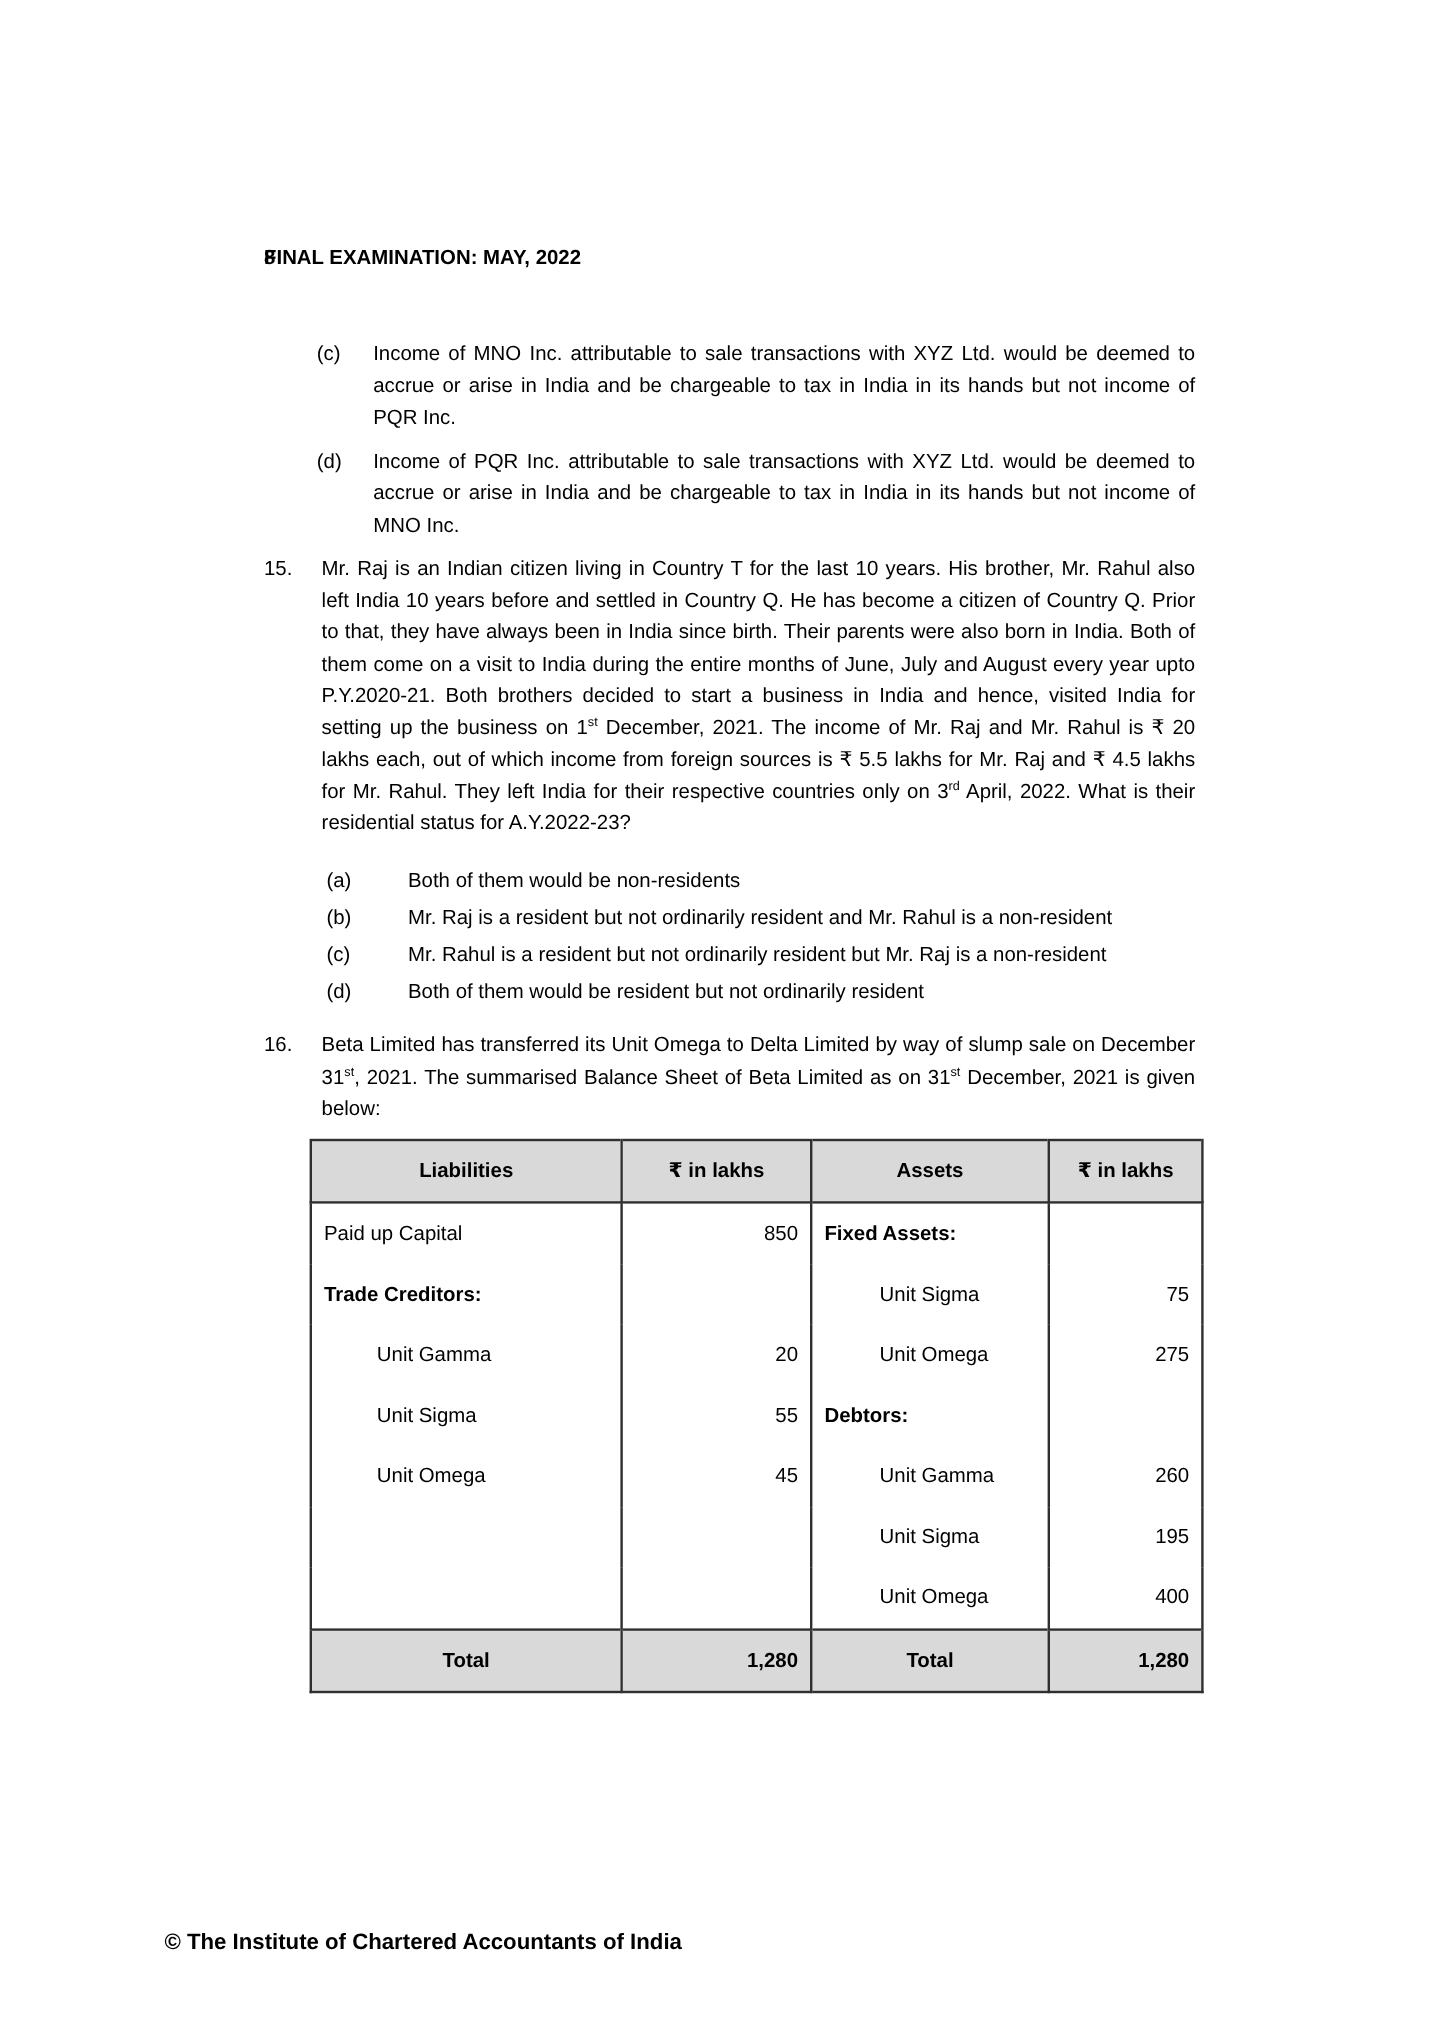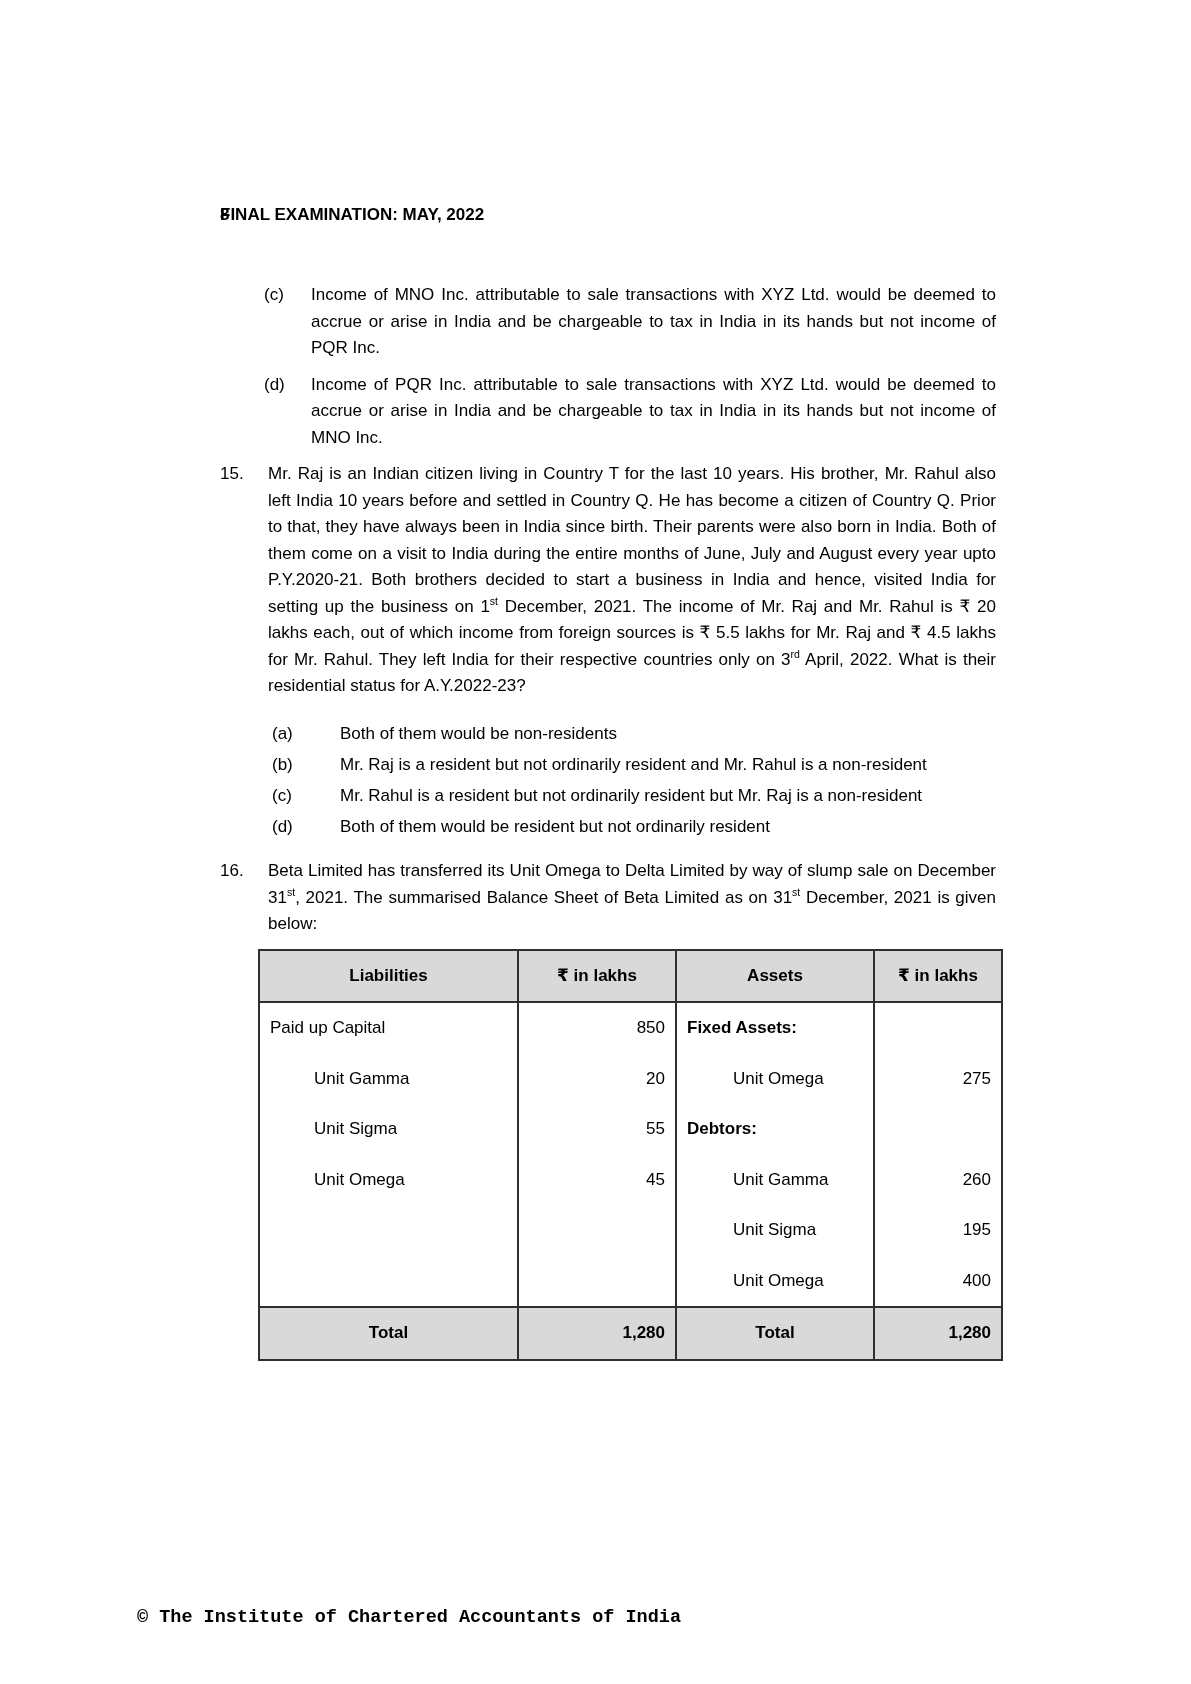--- a/index.html
+++ b/index.html
@@ -48,21 +48,21 @@
   .bs .ind { padding-left:54px; }
   .bs .ind-a { padding-left:56px; }
   .bs tr.total td {
     background:#d9d9d9; font-weight:bold; height:34px;
     border-top:2px solid #2f2f2f; border-bottom:2px solid #2f2f2f;
   }
   .bs tr.total td.ctr { text-align:center;margin-left:26px; }
 
   .footer {
     position:absolute; left:137px; top:1606px;
-    font-family:Liberation Mono, monospace;
+    font-family:Liberation Sans, sans-serif;
     font-weight:bold; font-size:18.5px; line-height:24px;
   }
 </style>
 </head>
 <body>
 
 <div class="page">
 
   <div class="header">
     <span class="page-num">8</span>
@@ -126,20 +126,26 @@
         </tr>
       </thead>
       <tbody>
         <tr>
           <td>Paid up Capital</td>
           <td class="num">850</td>
           <td class="b">Fixed Assets:</td>
           <td class="num"></td>
         </tr>
         <tr>
+          <td class="b">Trade Creditors:</td>
+          <td class="num"></td>
+          <td class="ind-a">Unit Sigma</td>
+          <td class="num">75</td>
+        </tr>
+        <tr>
           <td class="ind">Unit Gamma</td>
           <td class="num">20</td>
           <td class="ind-a">Unit Omega</td>
           <td class="num">275</td>
         </tr>
         <tr>
           <td class="ind">Unit Sigma</td>
           <td class="num">55</td>
           <td class="b">Debtors:</td>
           <td class="num"></td>

